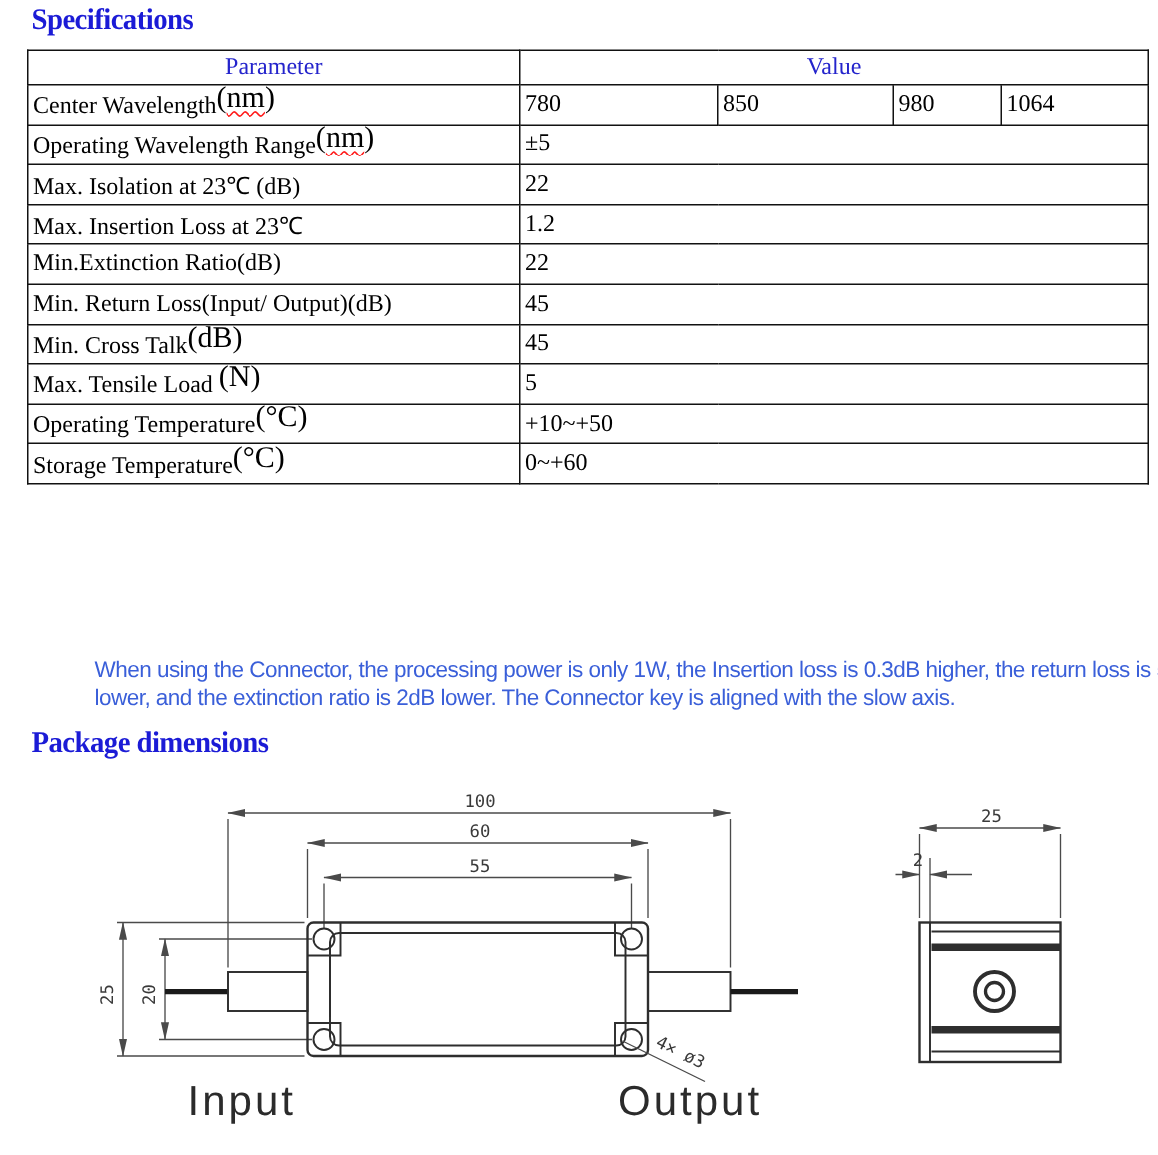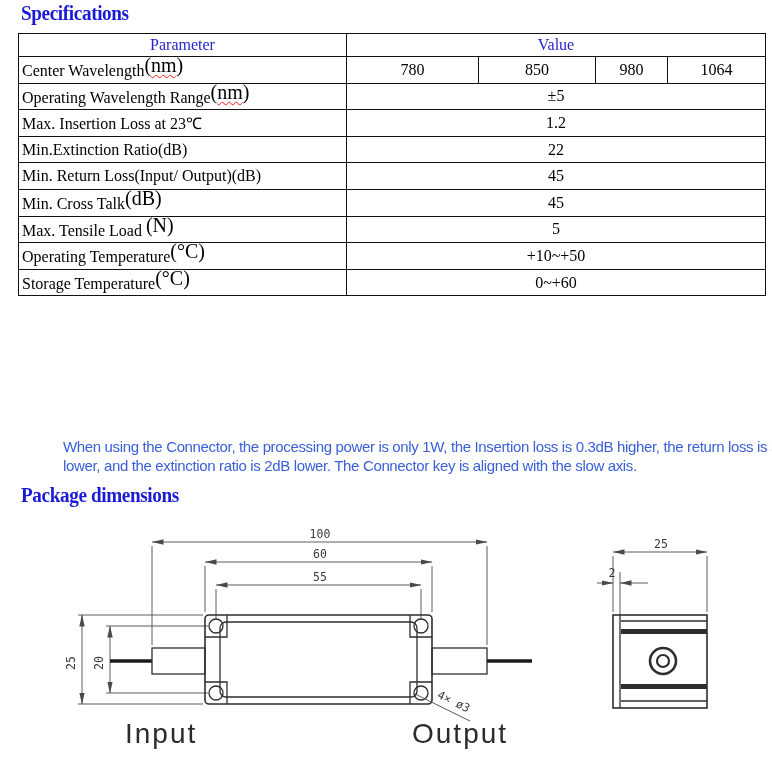--- a/index.html
+++ b/index.html
@@ -21,21 +21,21 @@
     font-family:"Liberation Serif",serif;font-size:16px;color:#000;
   }
   table.spec td, table.spec th{
     border:1px solid #111;padding:0 3px;height:25.6px;
     overflow:hidden;white-space:nowrap;
   }
   table.spec th{
     font-weight:normal;color:#2424cc;height:22px;
   }
   table.spec td.param{text-align:left;}
-  table.spec td.val{text-align:center;}
+  table.spec td.val{text-align:left;}
   .sup{position:relative;top:-4px;font-size:20px;}
   .sq{text-decoration:underline wavy #ff1a1a 1px;text-underline-offset:2px;}
 
   .note{
     position:absolute;left:15px;top:437px;width:752px;
     font-family:"Liberation Sans",sans-serif;font-size:15px;
     letter-spacing:-0.35px;line-height:19px;color:#3a5fd9;margin-left:48px;
   }
 
   #drawing{position:absolute;left:0;top:515px;}
@@ -77,20 +77,24 @@
         <td class="val" colspan="1">780</td>
         <td class="val" colspan="1">850</td>
         <td class="val" colspan="1">980</td>
         <td class="val" colspan="1">1064</td>
       </tr>
       <tr>
         <td class="param">Operating Wavelength Range<span class="sup">(<span class="sq">nm</span>)</span></td>
         <td class="val" colspan="4">±5</td>
       </tr>
       <tr>
+        <td class="param">Max. Isolation at 23℃ (dB)</td>
+        <td class="val" colspan="4">22</td>
+      </tr>
+      <tr>
         <td class="param">Max. Insertion Loss at 23℃</td>
         <td class="val" colspan="4">1.2</td>
       </tr>
       <tr>
         <td class="param">Min.Extinction Ratio(dB)</td>
         <td class="val" colspan="4">22</td>
       </tr>
       <tr>
         <td class="param">Min. Return Loss(Input/ Output)(dB)</td>
         <td class="val" colspan="4">45</td>

